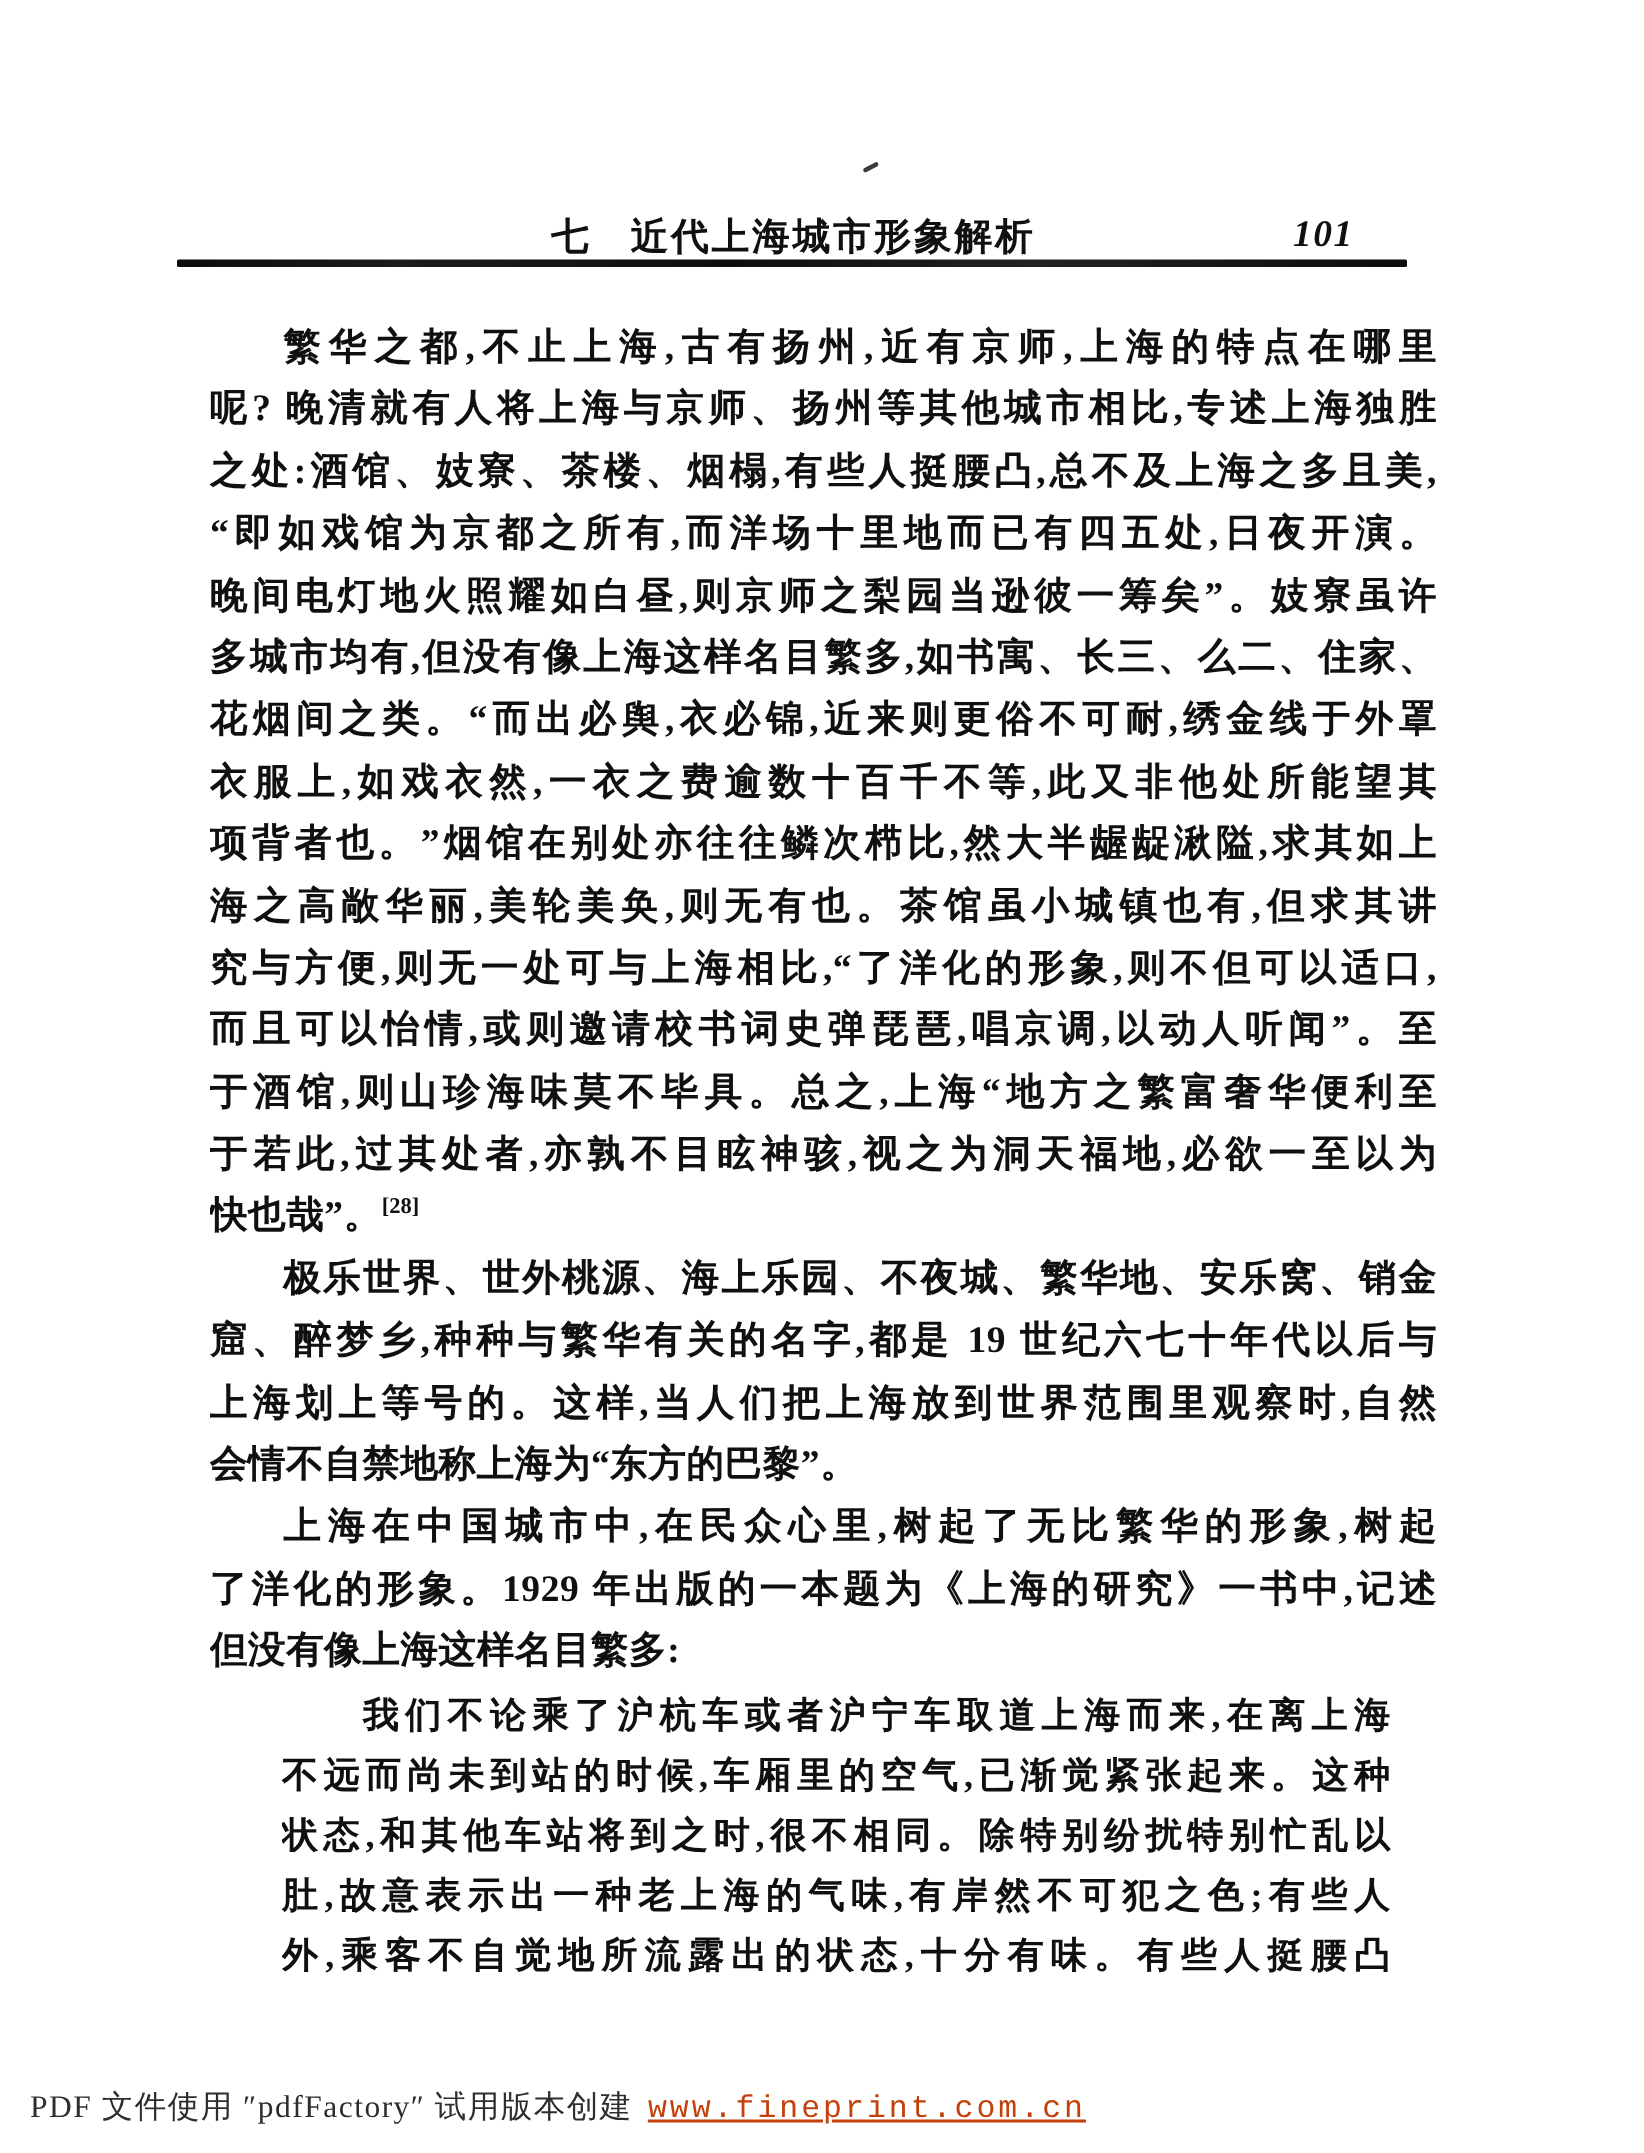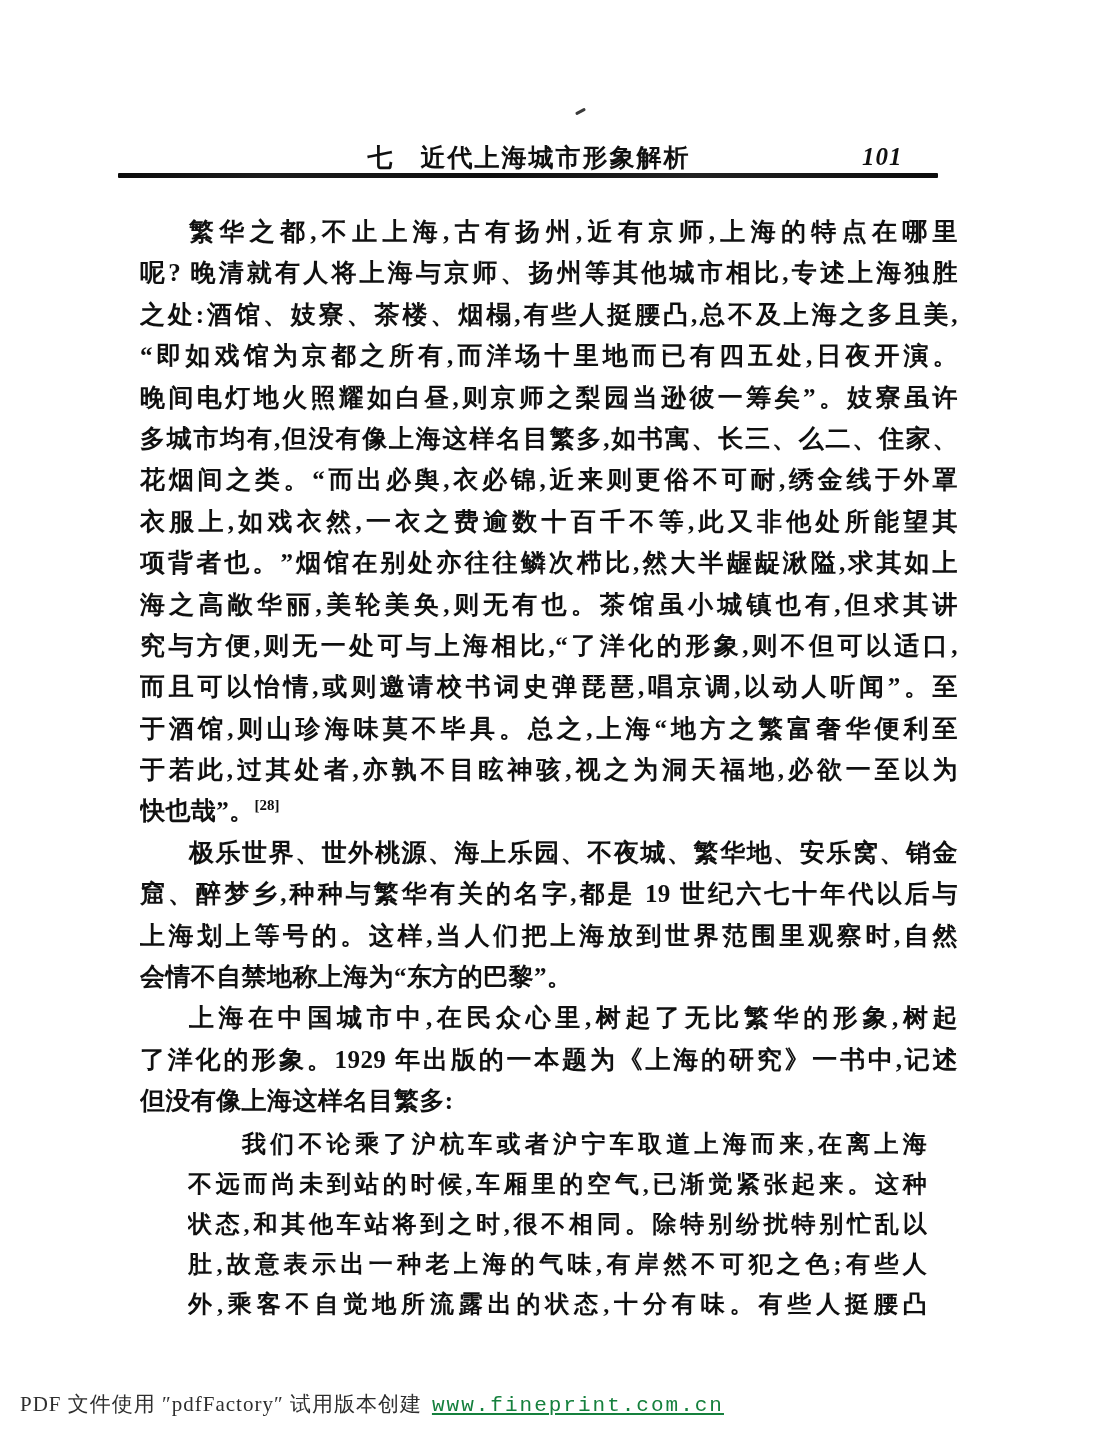--- a/index.html
+++ b/index.html
@@ -90,21 +90,21 @@
   .footer {
     position: absolute;
     top: 1390px; left: 20px;
     font-size: 21px;
     color: #2e2e2e;
     letter-spacing: 1px;
     white-space: nowrap;
     font-weight: 500;
   }
   .footer-link {
-    color: #15803d;
+    color: #c2410c;
     text-decoration: underline;
     margin-left: 10px;
     letter-spacing: 2px;
     font-family: "Liberation Mono", "DejaVu Sans Mono", monospace;
     font-size: 21px;
   }
 </style>
 </head>
 <body>
 

